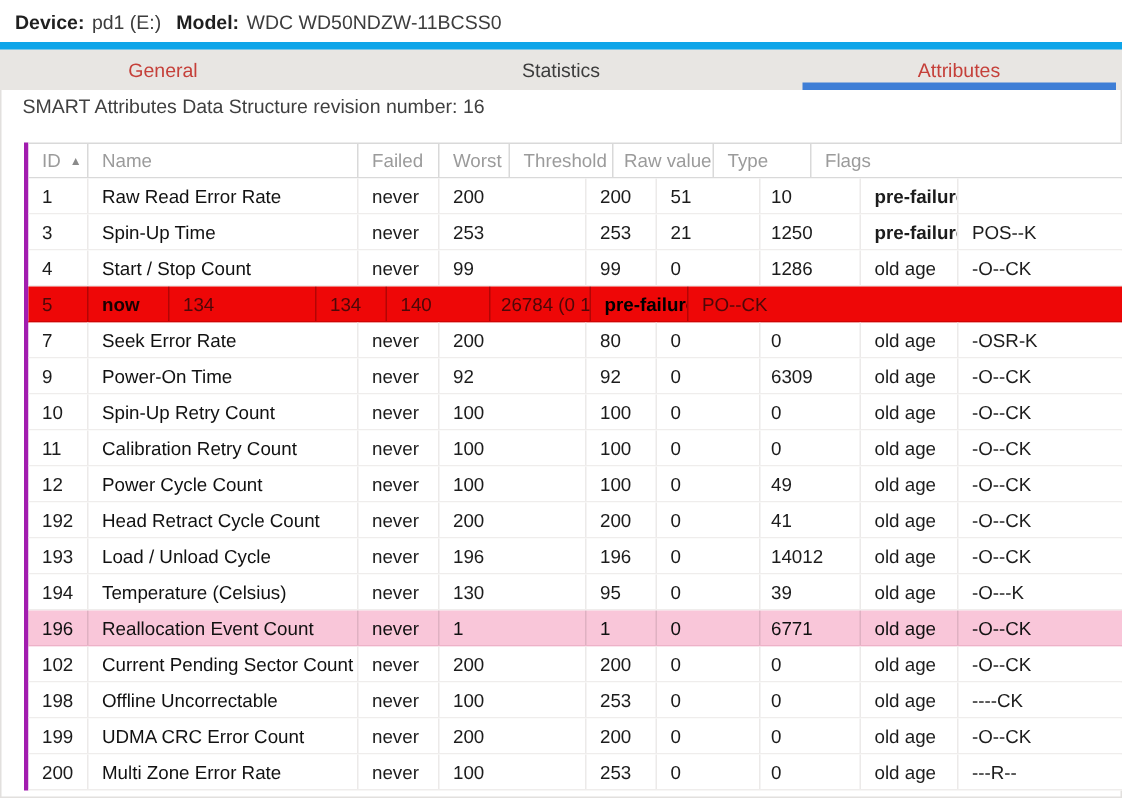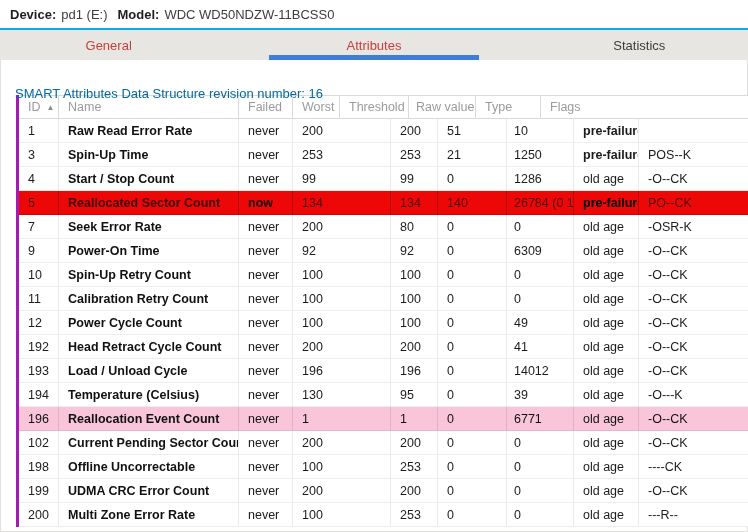--- a/index.html
+++ b/index.html
@@ -7,32 +7,32 @@
               font-family:"Liberation Sans", sans-serif; }
   .screen { width:748px; height:436px; background:#fff; }
 
   
   .device-bar { height:28px; display:flex; align-items:center; padding-left:10px;
                 font-size:13px; color:#3d3d3d; background:#fff; }
   .device-bar .b { font-weight:700; color:#1f1f1f; margin-right:5px; }
   .device-bar .v { margin-right:10px; color:#3d3d3d; }
 
   
-  .tabbar { height:32px; display:flex; background:#e8e6e3; border-top:2px solid #0ea5e9;gap:48px; }
+  .tabbar { height:32px; display:flex; background:#e8e6e3; border-top:5px solid #0ea5e9;gap:48px; }
   .tab { flex:1; position:relative; display:flex; align-items:center; justify-content:center;
          font-size:13px; color:#3c3c3c; cursor:default; }
   .tab.alert { color:#c5403a; }
   .tab .underline { position:absolute; left:4px; right:4px; bottom:0; height:5px;
                     background:#3e7ed6; display:none; }
   .tab.active .underline { display:block; }
 
   
   .panel { height:472px; background:#fff; border-left:1px solid #e2e0de;
            border-right:1px solid #e2e0de; border-bottom:1px solid #e2e0de; }
-  .subtitle { height:35px; padding:26px 0 0 14px; font-size:13px; color:#0369a1; }
+  .subtitle { height:35px; padding:3px 0 0 14px; font-size:13px; color:#404040; }
 
   
   .table { margin-left:15px; width:740px; font-size:12.5px; color:#1c1c1c;
            border-left:3px solid #a21caf; }
   .thead { display:flex; height:24px; border-top:1px solid #d9d9d9;
            border-bottom:1px solid #d9d9d9; color:#9b9b9b; background:#fff; }
   .cell { padding-left:9px; display:flex; align-items:center; white-space:nowrap;
           overflow:hidden; border-right:1px solid #eceae9; height:100%; }
   .thead .cell { border-right-color:#d9d9d9; font-size:12.5px; }
   .c-id     { width:40px; }
@@ -40,21 +40,21 @@
   .c-failed { width:54px; }
   .c-norm   { width:98px; }
   .c-worst  { width:47px; }
   .c-thresh { width:69px; }
   .c-raw    { width:67px; padding-left:7px; }
   .c-type   { width:65px; }
   .c-flags  { flex:1; border-right:none; }
   .sort { font-size:8px; margin-left:6px; color:#8a8a8a; }
 
   .row { display:flex; height:24px; border-bottom:1px solid #efedec; background:#fff; }
-  .row .c-name { font-weight:700; color:#111; }
+  .row .c-name { font-weight:400; color:#111; }
   .row .c-type[data-value="pre-failure"] { font-weight:700; }
 
   
   .row[data-status="critical"] { background:#ee0707; border-bottom-color:#cf0303; color:#4d0808; }
   .row[data-status="critical"] .cell { border-right-color:rgba(0,0,0,0.25); }
   .row[data-status="critical"] .c-name { color:#3f0505; }
   .row[data-status="critical"] .c-failed { font-weight:700; color:#180101; }
   .row[data-status="critical"] .c-type { color:#000; }
 
   
@@ -71,27 +71,27 @@
     <span class="v">pd1 (E:)</span>
     <span class="b">Model:</span>
     <span class="v">WDC WD50NDZW-11BCSS0</span>
   </div>
 
   <div class="tabbar">
     <div class="tab alert">
       <span>General</span>
 
     </div>
+    <div class="tab">
+      <span>Statistics</span>
+
+    </div>
     <div class="tab active alert">
       <span>Attributes</span>
       <div class="underline"></div>
-    </div>
-    <div class="tab">
-      <span>Statistics</span>
-
     </div>
   </div>
 
   <div class="panel">
     <div class="subtitle">SMART Attributes Data Structure revision number: 16</div>
 
     <div class="table">
       <div class="thead">
         <div class="cell c-id">
           <span>ID</span>
@@ -133,21 +133,20 @@
     <div class="cell c-failed" data-value="never">never</div>
     <div class="cell c-norm" data-value="99">99</div>
     <div class="cell c-worst" data-value="99">99</div>
     <div class="cell c-thresh" data-value="0">0</div>
     <div class="cell c-raw" data-value="1286">1286</div>
     <div class="cell c-type" data-value="old age">old age</div>
     <div class="cell c-flags" data-value="-O--CK">-O--CK</div>
   </div>
           <div class="row" data-status="critical">
     <div class="cell c-id" data-value="5">5</div>
-    <div class="cell c-name" data-value="Reallocated Sector Count">Reallocated Sector Count</div>
     <div class="cell c-failed" data-value="now">now</div>
     <div class="cell c-norm" data-value="134">134</div>
     <div class="cell c-worst" data-value="134">134</div>
     <div class="cell c-thresh" data-value="140">140</div>
     <div class="cell c-raw" data-value="26784 (0 1)">26784 (0 1)</div>
     <div class="cell c-type" data-value="pre-failure">pre-failure</div>
     <div class="cell c-flags" data-value="PO--CK">PO--CK</div>
   </div>
           <div class="row" data-status="normal">
     <div class="cell c-id" data-value="7">7</div>

